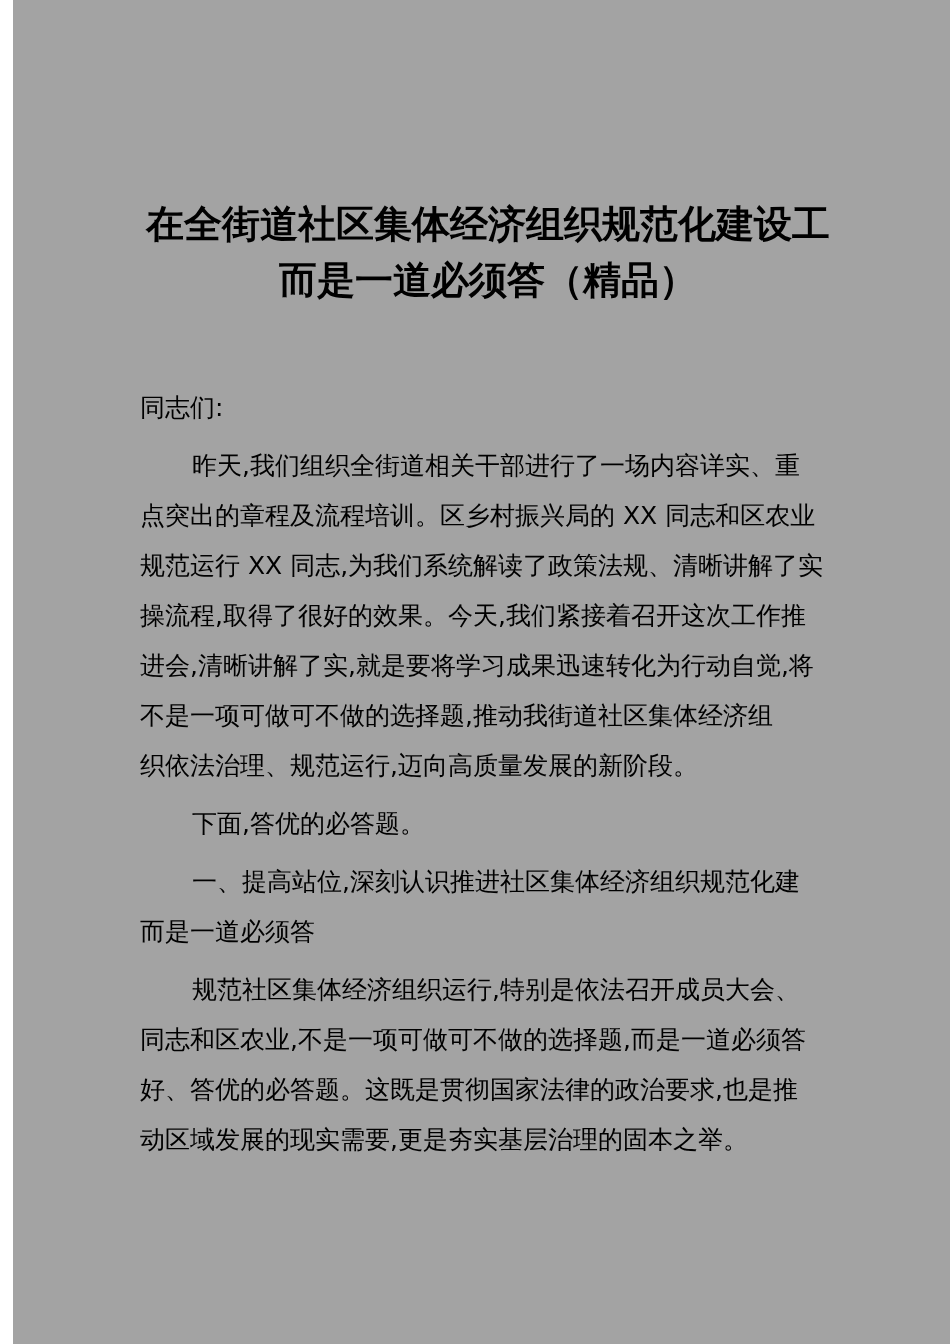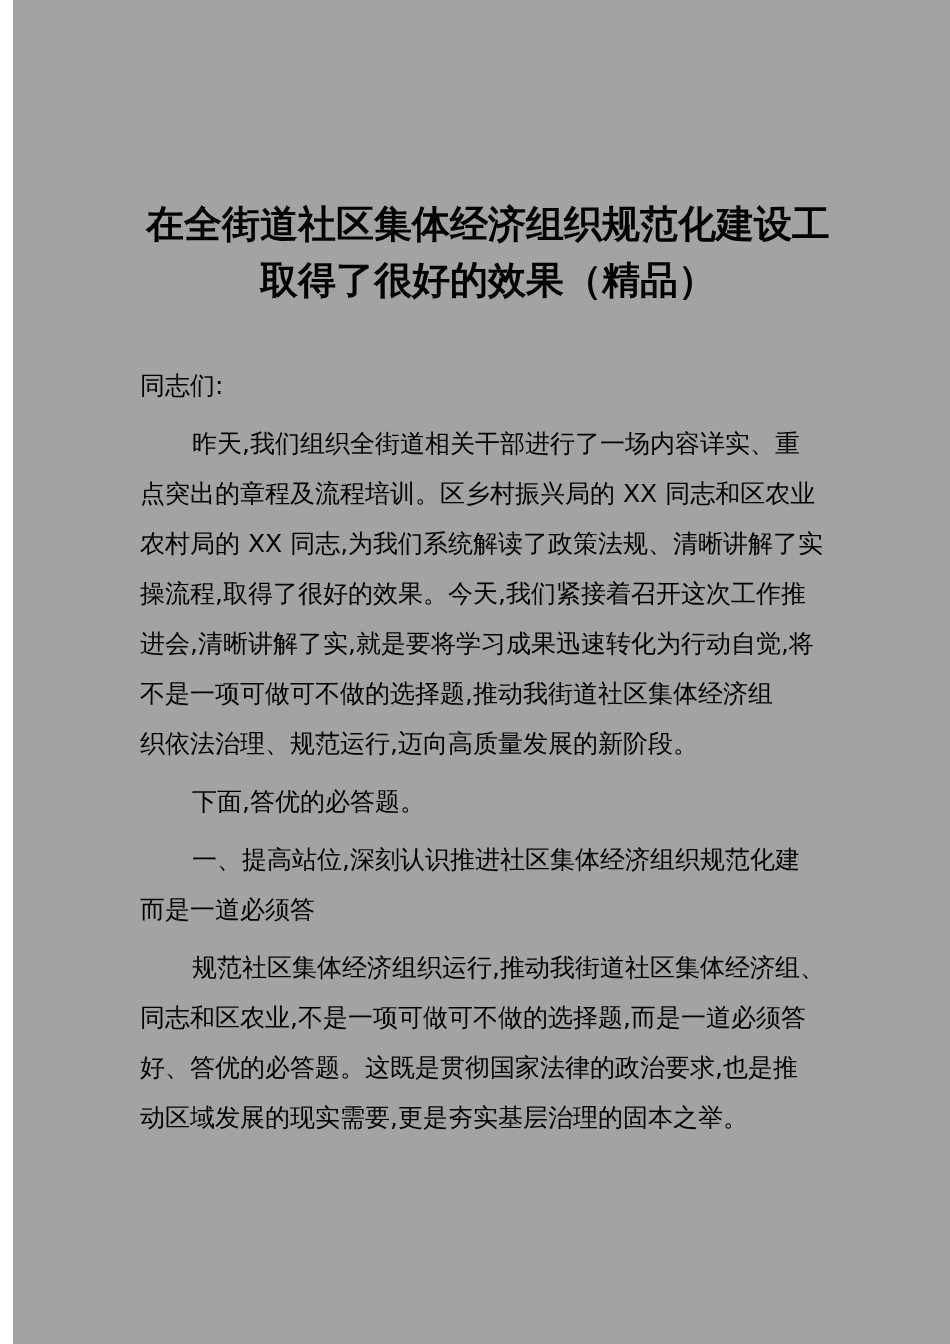--- a/index.html
+++ b/index.html
@@ -39,50 +39,51 @@
       top: 366px;
       width: 700px;
       font-size: 25px;
     }
     .line {
       position: absolute;
       left: 0;
       white-space: nowrap;
       height: 40px;
       line-height: 40px;
+      margin-top: 22px;
     }
     .indent { left: 52px; }
     .bold { font-weight: normal; }
   </style>
 </head>
 <body>
 
 <div class="page">
 
   <div class="title">
     <span class="tline">在全街道社区集体经济组织规范化建设工</span>
-    <span class="tline">取得了很好的效果（精品）</span>
+    <span class="tline">而是一道必须答（精品）</span>
   </div>
 
   <div class="body">
 
     <div class="line" style="top:0px">同志们:</div>
 
     <div class="line indent" style="top:58px">昨天,我们组织全街道相关干部进行了一场内容详实、重</div>
     <div class="line" style="top:108px">点突出的章程及流程培训。区乡村振兴局的 XX 同志和区农业</div>
-    <div class="line" style="top:158px">农村局的 XX 同志,为我们系统解读了政策法规、清晰讲解了实</div>
+    <div class="line" style="top:158px">规范运行 XX 同志,为我们系统解读了政策法规、清晰讲解了实</div>
     <div class="line" style="top:208px">操流程,取得了很好的效果。今天,我们紧接着召开这次工作推</div>
     <div class="line" style="top:258px">进会,清晰讲解了实,就是要将学习成果迅速转化为行动自觉,将</div>
     <div class="line" style="top:308px">不是一项可做可不做的选择题,推动我街道社区集体经济组</div>
     <div class="line" style="top:358px">织依法治理、规范运行,迈向高质量发展的新阶段。</div>
 
     <div class="line indent" style="top:416px">下面,答优的必答题。</div>
 
     <div class="line indent bold" style="top:474px">一、提高站位,深刻认识推进社区集体经济组织规范化建</div>
     <div class="line bold" style="top:524px">而是一道必须答</div>
 
-    <div class="line indent" style="top:582px">规范社区集体经济组织运行,推动我街道社区集体经济组、</div>
+    <div class="line indent" style="top:582px">规范社区集体经济组织运行,特别是依法召开成员大会、</div>
     <div class="line" style="top:632px">同志和区农业,不是一项可做可不做的选择题,而是一道必须答</div>
     <div class="line" style="top:682px">好、答优的必答题。这既是贯彻国家法律的政治要求,也是推</div>
     <div class="line" style="top:732px">动区域发展的现实需要,更是夯实基层治理的固本之举。</div>
   </div>
 
 </div>
 
 </body></html>

